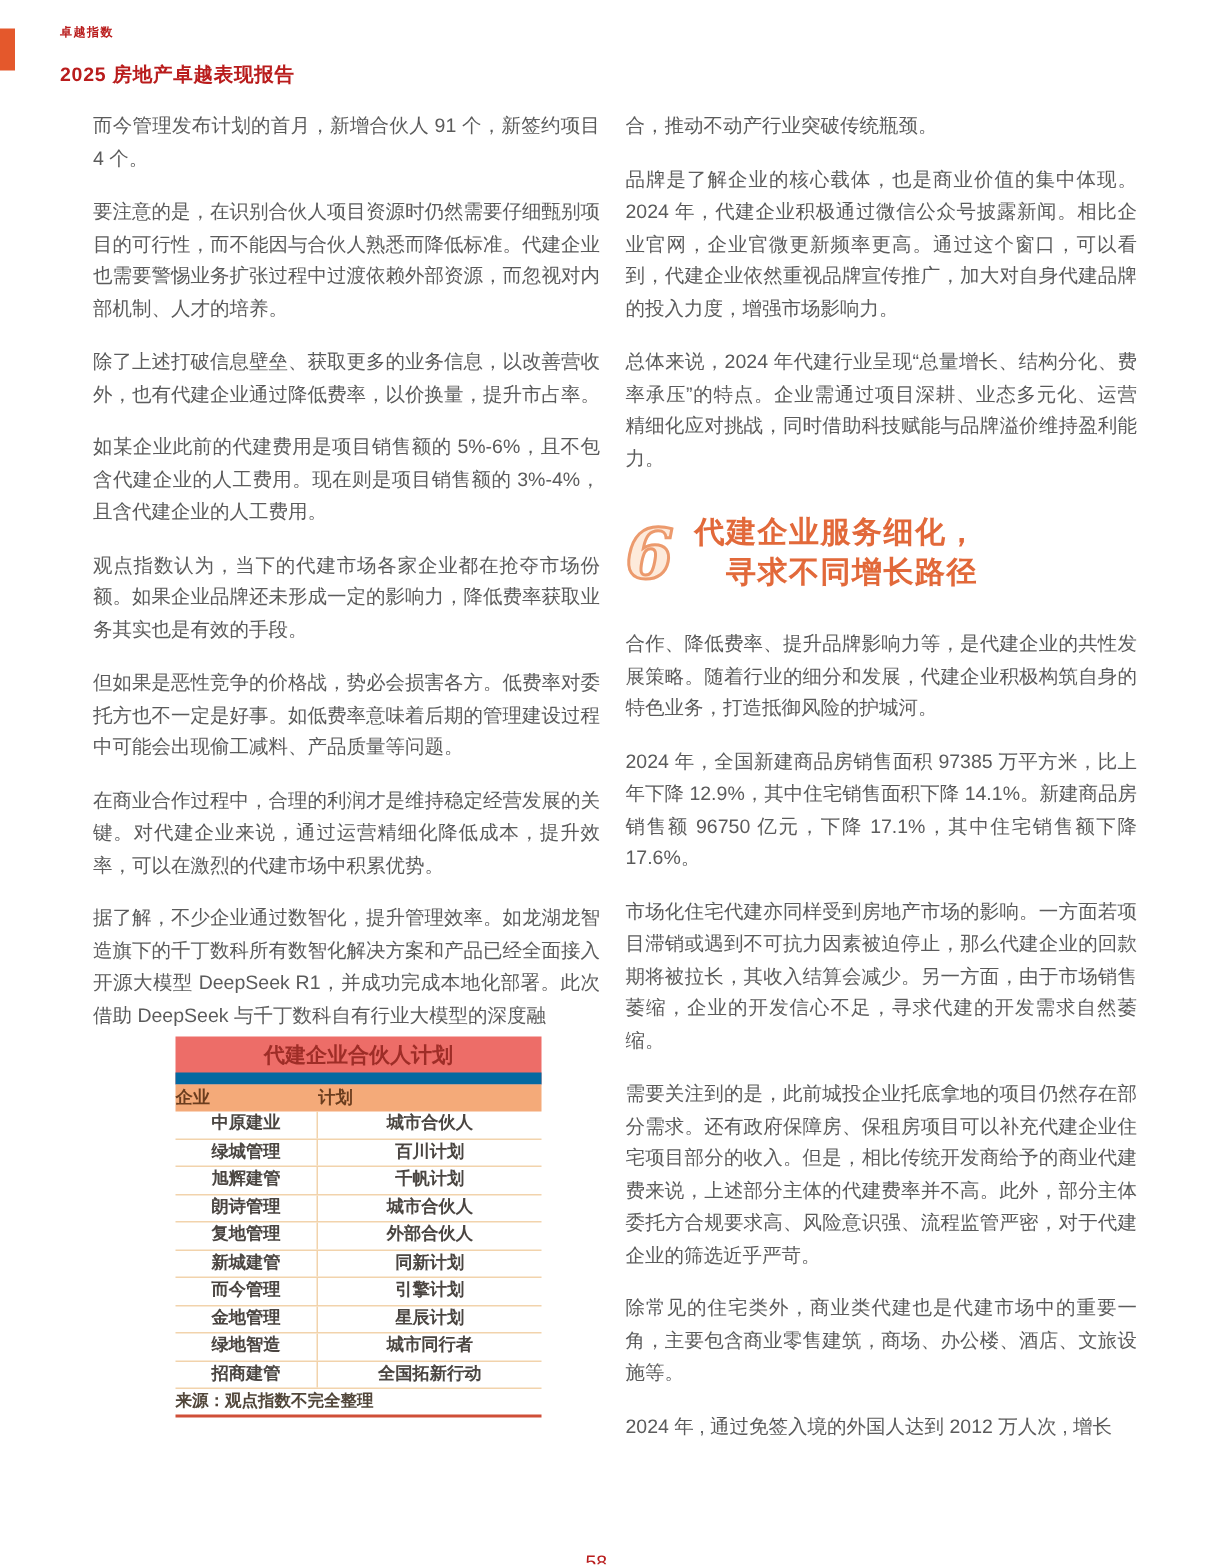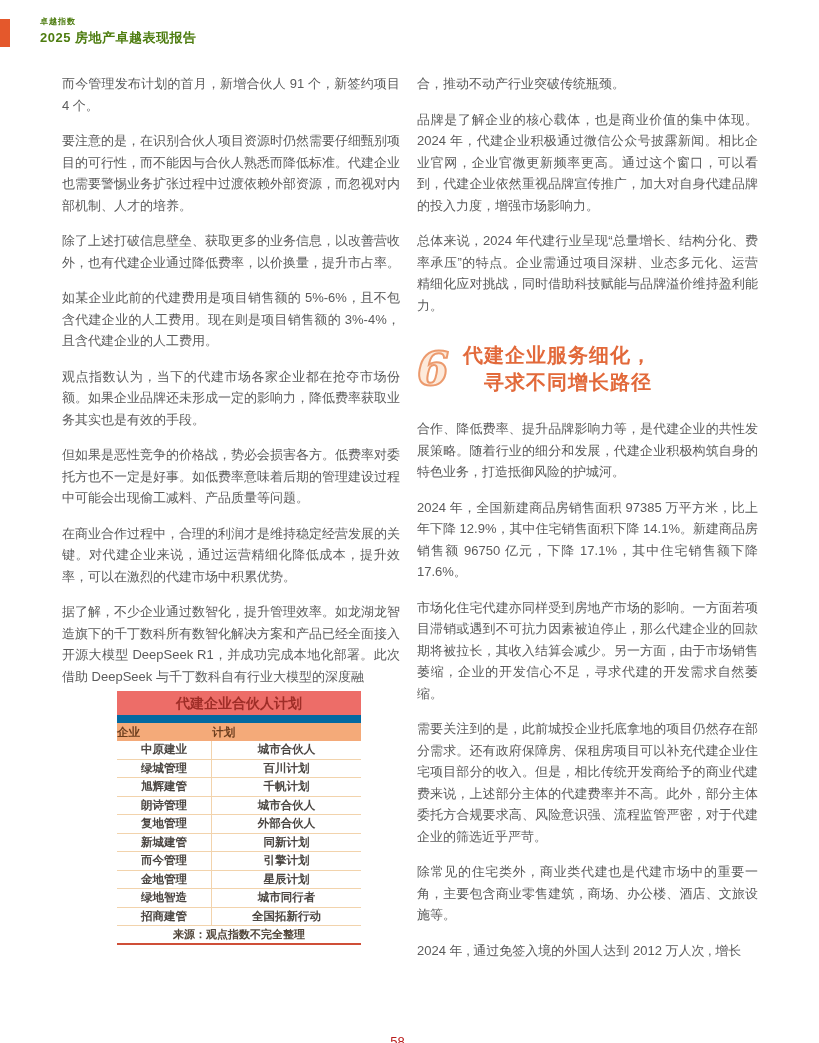--- a/index.html
+++ b/index.html
@@ -2,23 +2,23 @@
 <html><head>
 <meta charset="utf-8">
 <style>
   html,body { margin:0; padding:0; background:#ffffff; }
   .page {
     position:relative; width:819px; height:1043px; background:#ffffff;
     font-family:"Liberation Sans","DejaVu Sans",sans-serif; overflow:hidden;
   }
   
   .brand-block { position:absolute; left:0; top:19px; width:10px; height:28px; background:#e4582c; }
-  .brand { position:absolute; left:40px; top:16px; color:#4d7c0f; }
+  .brand { position:absolute; left:40px; top:16px; color:#b91c1c; }
   .brand-small { font-size:8px; font-weight:bold; letter-spacing:1px; }
-  .brand-title { font-size:13px; font-weight:bold; letter-spacing:0.5px; margin-top:2px; }
+  .brand-title { font-size:13px; font-weight:bold; letter-spacing:0.5px; margin-top:14px; }
   
   .col { position:absolute; top:73px; font-size:13px; line-height:21.5px; color:#5b5b5b;
          text-align:justify; }
   .col-left  { left:62px;  width:338px; }
   .col-right { left:417px; width:341px; }
   .col p { margin:0 0 14px 0; }
   
   .sec-head { display:flex; align-items:center; gap:14px; margin:26px 0 22px 0; }
   .sec-num {
     font-family:"DejaVu Serif",serif; font-style:italic; font-weight:bold;
@@ -32,21 +32,21 @@
     background:#ed6d68; border-bottom:8px solid #0369a1; color:#9e2d27;
     font-weight:bold; font-size:14px; text-align:center; height:24px; line-height:24px;
   }
   .tbl-head { display:flex; background:#f4aa79; color:#6b3d1e; font-weight:bold;
               text-align:left; height:18px; line-height:18px; font-size:11.5px; }
   .c1 { width:39%; box-sizing:border-box; }
   .c2 { width:61%; box-sizing:border-box; }
   .tbl-row { display:flex; text-align:center; font-weight:bold; color:#4a4541;
              height:17.5px; line-height:17.5px; border-bottom:1px solid #f2d3ac; font-size:11.5px; }
   .tbl-row .c1 { border-right:1px solid #f2d3ac; }
-  .tbl-src { text-align:center; font-weight:bold; color:#51463a; font-size:11px;
+  .tbl-src { font-weight:bold; color:#51463a; font-size:11px;
              height:17px; line-height:17px; border-bottom:2px solid #cf4f38; }
   
   .page-num { position:absolute; top:988px; left:0; width:795px; text-align:center;
               color:#b91c1c; font-size:13px;margin-top:46px; }
 </style>
 </head>
 <body>
 
 <div class="page">
 

